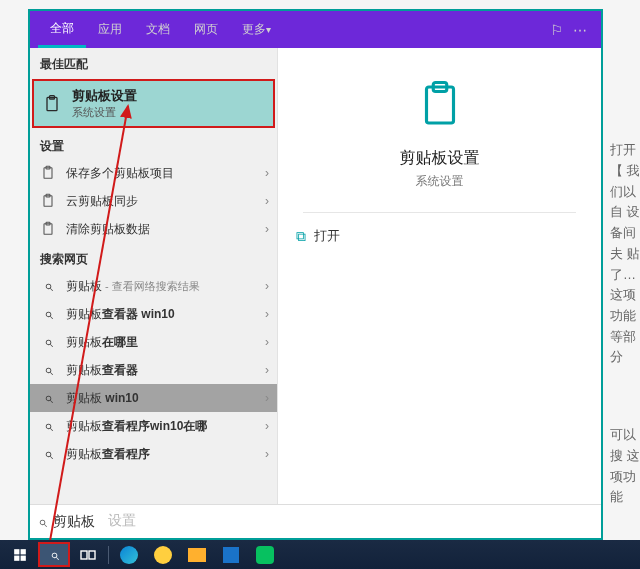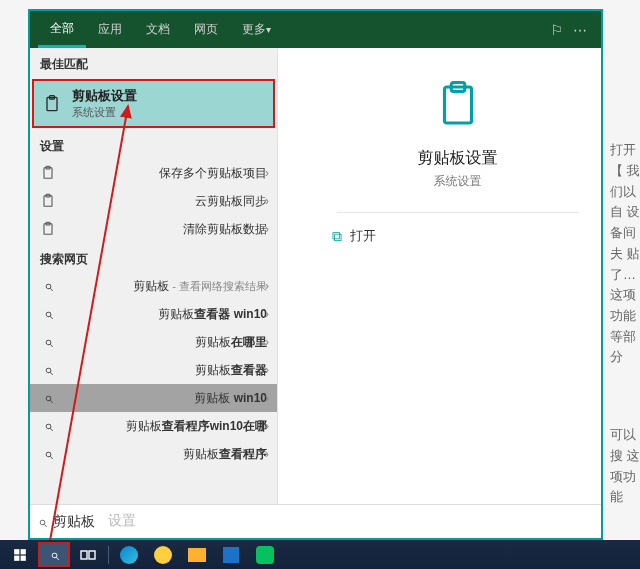--- a/index.html
+++ b/index.html
@@ -14,21 +14,21 @@
     .search-panel {
       position: absolute;
       left: 28px; top: 9px;
       width: 575px; height: 531px;
       background: #fff;
       border: 2px solid #009e99;
       display: flex; flex-direction: column;
     }
     
     .tabs {
-      background: #14532d;
+      background: #6d28d9;
       height: 37px;
       display: flex; align-items: center;
       padding: 0 8px;
       color: #d0d0d0;
       font-size: 12px;
       position: relative;
       text-align: right;
     }
     .tab {
       padding: 0 12px;
@@ -40,21 +40,21 @@
       border-bottom: 3px solid #00b7c3;
     }
     .tab-more::after { content: " ▾"; font-size: 10px; }
     .tabs-right {
       margin-left: auto; display: flex; align-items: center; gap: 10px;
       padding-right: 6px;
     }
     .tabs-right span { font-size: 14px; color: #d0d0d0; }
     
     .content {
-      flex: 1; display: flex; overflow: hidden; gap: 36px;
+      flex: 1; display: flex; overflow: hidden;
     }
     .left {
       width: 248px; background: #f0f0f0;
       overflow-y: hidden;
       border-right: 1px solid #e2e2e2;
       font-size: 12px;
     }
     .right {
       flex: 1; background: #fff;
       padding: 18px 10px;
@@ -77,21 +77,20 @@
     }
     .bm-text .title { font-size: 13px; font-weight: 600; color: #222; }
     .bm-text .sub { font-size: 11px; color: #555; }
     .row {
       display: flex; align-items: center;
       padding: 6px 10px; height: 28px;
       color: #333;
       cursor: pointer;
       gap: 10px;
       position: relative;
-      text-align: right;
     }
     .row.highlight { background: #a3a3a3; }
     .row .icon {
       width: 16px; display: flex; align-items: center; justify-content: center;
     }
     .row .label { flex: 1; font-size: 12px; white-space: nowrap; overflow: hidden; text-overflow: ellipsis; }
     .row .label b { font-weight: 700; }
     .row .sublabel { font-size: 11px; color: #888; }
     .chev {
       color: #888; font-size: 12px;

